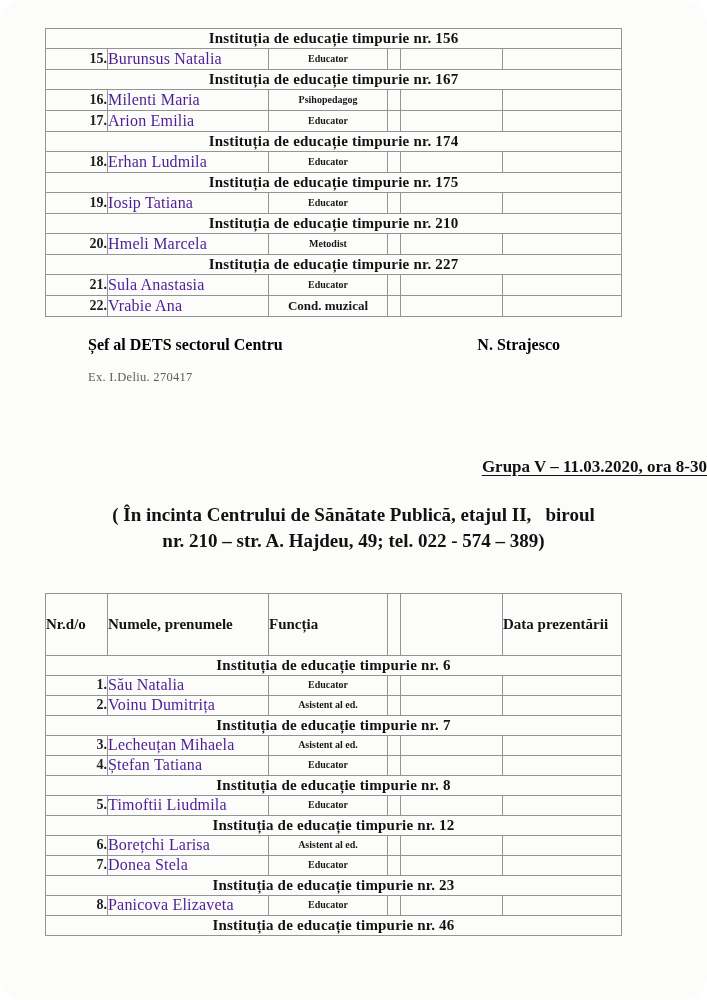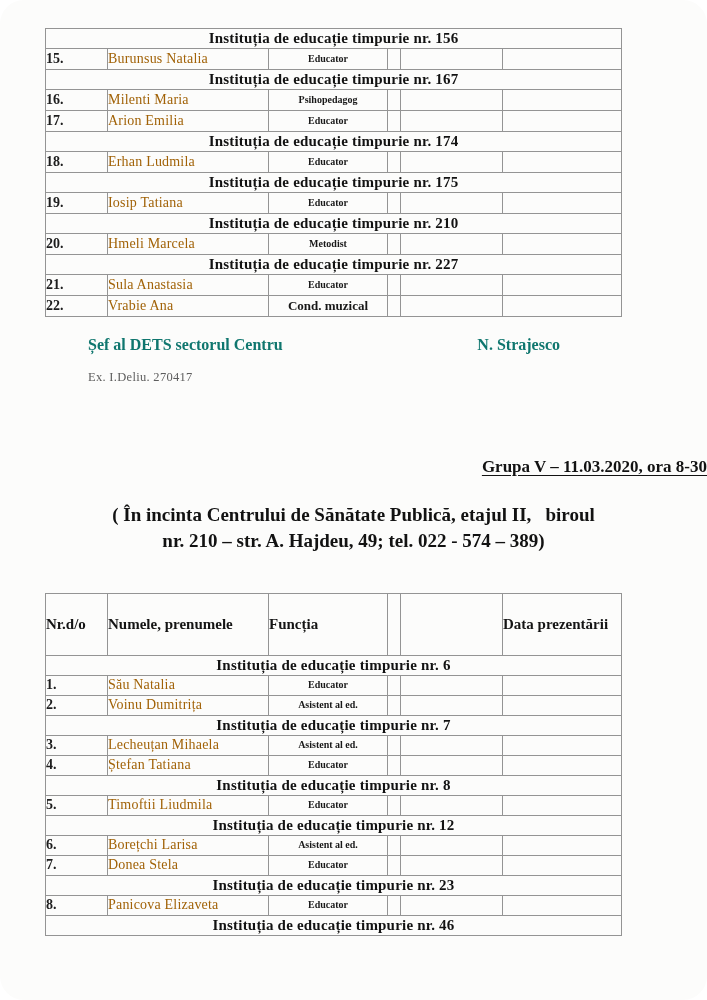--- a/index.html
+++ b/index.html
@@ -39,46 +39,47 @@
   }
   td.inst-cell{
     text-align:center;
     font-weight:bold;
     font-size:15px;
     color:#121212;
     letter-spacing:0.2px;
   }
   td.cell-nr{
     font-weight:bold;
+    text-align:right;
     padding-right:9px;
     font-size:14px;
     color:#1d1d1d;
   }
   td.cell-name{
     padding-left:9px;
-    font-size:14px;
-    color:#a16207;
+    font-size:16px;
+    color:#4c1d95;
     letter-spacing:0.2px;
     margin-left:13px;
   }
   td.cell-fn{
     text-align:center;
     font-weight:bold;
     font-size:10px;
     color:#181818;
   }
   td.cell-fn.small{font-size:13px;}
   .sig-row{
     position:absolute;
     left:88px;right:147px;top:336px;
     display:flex;
     justify-content:space-between;
     font-weight:bold;
     font-size:16px;
-    color:#0f766e;
+    color:#000000;
   }
   .exec-note{
     position:absolute;
     left:88px;top:370px;
     font-size:12.5px;
     color:#5d5d5d;
     letter-spacing:0.3px;
   }
   .annex{
     position:absolute;

